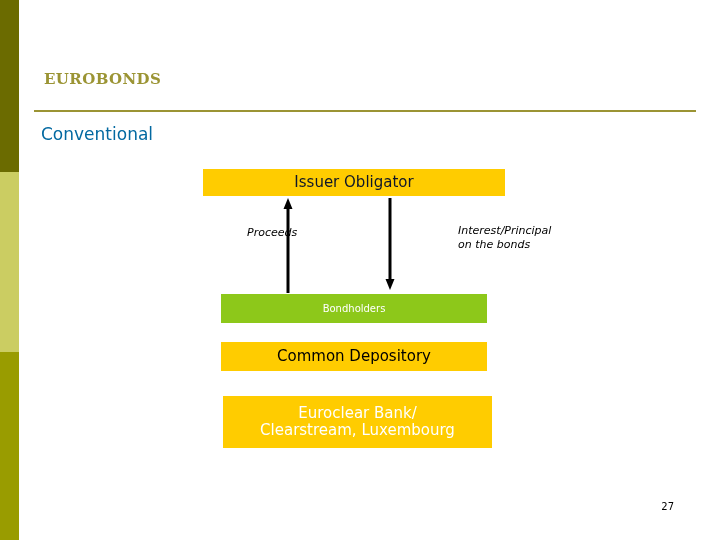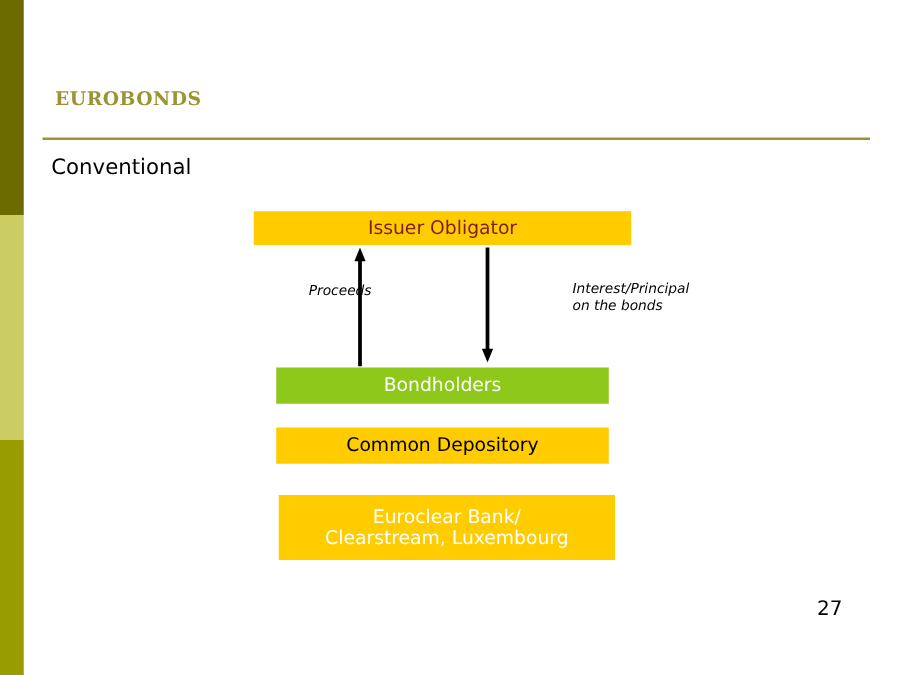--- a/index.html
+++ b/index.html
@@ -47,41 +47,41 @@
     height: 2px;
     background: #9b9434;
   }
 
   
   .subtitle {
     position: absolute;
     left: 41px;
     top: 124px;
     font-size: 17px;
-    color: #000000;
+    color: #0369a1;
     white-space: nowrap;
   }
 
   
   .flowbox {
     position: absolute;
     display: flex;
     align-items: center;
     justify-content: center;
     text-align: center;
     line-height: 1.15;
     box-sizing: border-box;
   }
   .box-issuer {
     left: 203px; top: 169px; width: 302px; height: 27px;
-    background: #ffcc00; color: #7f1d1d; font-size: 15px; text-align: right;
+    background: #ffcc00; color: #0f172a; font-size: 15px; text-align: right;
   }
   .box-bondholders {
     left: 221px; top: 294px; width: 266px; height: 29px;
-    background: #8dc81a; color: #ffffff; font-size: 15px;
+    background: #8dc81a; color: #ffffff; font-size: 10px;
   }
   .box-depository {
     left: 221px; top: 342px; width: 266px; height: 29px;
     background: #ffcc00; color: #000000; font-size: 15px;
   }
   .box-euroclear {
     left: 223px; top: 396px; width: 269px; height: 52px;
     background: #ffcc00; color: #ffffff; font-size: 15px;
   }
   .box-euroclear .line2 { display: block; }
@@ -104,22 +104,22 @@
     white-space: pre-line;
     margin-left: 44px;
   }
   .label-proceeds   { left: 203px; top: 226px; }
   .label-interest   { left: 414px; top: 224px; }
 
   
   .page-number {
     position: absolute;
     right: 22px;
-    bottom: 44px;
-    font-size: 16px;
+    bottom: 28px;
+    font-size: 10px;
     color: #000000;
     margin-top: 16px;
   }
 </style>
 </head>
 <body>
 
 <div id="slide">
 
   <div class="band band-top"></div>

